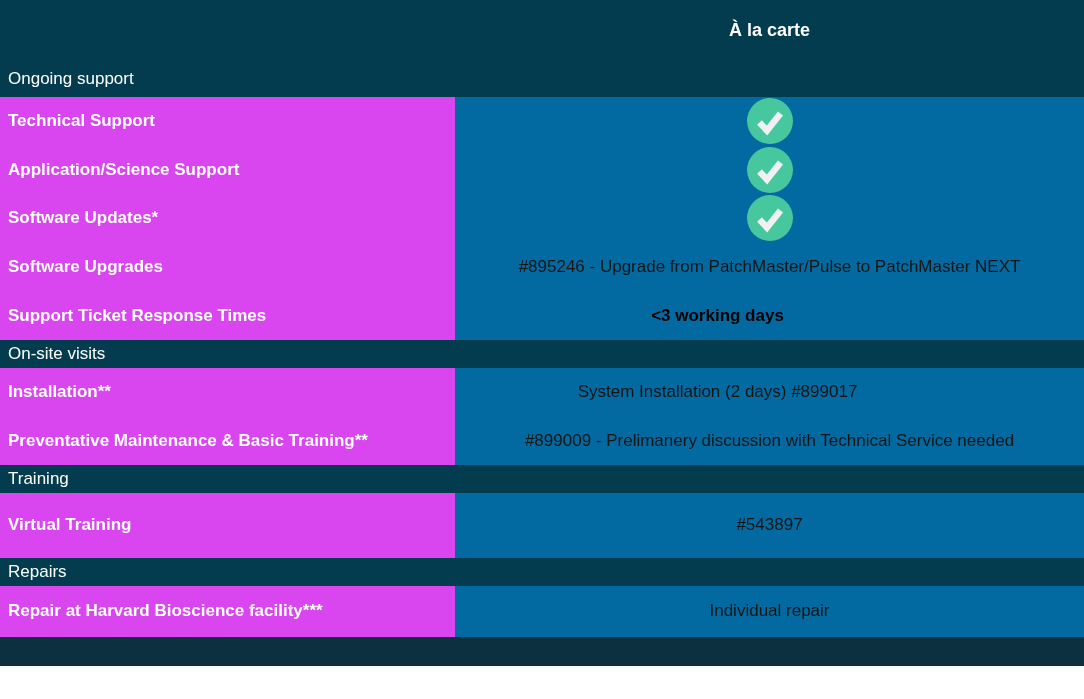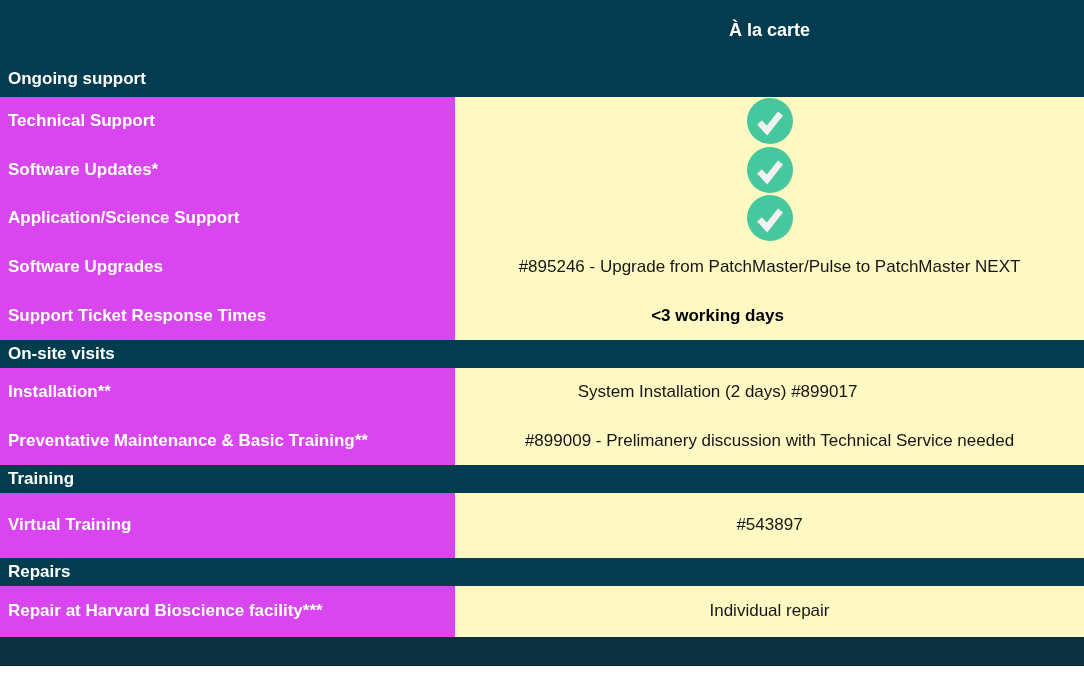--- a/index.html
+++ b/index.html
@@ -9,31 +9,31 @@
   }
   .table{width:1084px;}
   .row{display:flex;}
   .label-cell{
     width:455px;min-width:455px;box-sizing:border-box;
     background:#d946ef;color:#ffffff;
     font-weight:700;font-size:17px;
     display:flex;align-items:center;padding-left:8px;
   }
   .value-cell{
-    flex:1;background:#fef9c3;box-sizing:border-box;
+    flex:1;background:#0369a1;box-sizing:border-box;
     display:flex;align-items:center;justify-content:center;
     font-size:17px;color:#161616;text-align:center;
   }
   .header-row{height:60px;}
   .header-row .label-cell{background:#043C4F;}
   .header-title{
     background:#043C4F;color:#ffffff;font-weight:700;font-size:18px;
   }
   .band{
-    background:#043C4F;color:#ffffff;font-weight:700;font-size:17px;
+    background:#043C4F;color:#ffffff;font-weight:400;font-size:17px;
     display:flex;align-items:center;padding-left:8px;height:28px;
     box-sizing:border-box;
   }
   .band-first{height:37px;}
   .shifted{padding-right:104px;}
   .bold-value{font-weight:700;color:#000000;}
   .check-icon{display:block;}
   .bottom-bar{height:29px;background:#0D3040;}
 </style>
 </head>
@@ -52,31 +52,31 @@
     <div class="label-cell">Technical Support</div>
     <div class="value-cell">
       <svg class="check-icon" width="46" height="46" viewBox="0 0 46 46">
         <circle cx="23" cy="23" r="23" fill="#47C79E"></circle>
         <path d="M12.5 24.5 L20 32.5 L33.5 15.5" stroke="#F1F1F1" stroke-width="6.5" fill="none"></path>
       </svg>
     </div>
   </div>
 
   <div class="row" style="height:48.6px">
-    <div class="label-cell">Software Updates*</div>
+    <div class="label-cell">Application/Science Support</div>
     <div class="value-cell">
       <svg class="check-icon" width="46" height="46" viewBox="0 0 46 46">
         <circle cx="23" cy="23" r="23" fill="#47C79E"></circle>
         <path d="M12.5 24.5 L20 32.5 L33.5 15.5" stroke="#F1F1F1" stroke-width="6.5" fill="none"></path>
       </svg>
     </div>
   </div>
 
   <div class="row" style="height:48.6px">
-    <div class="label-cell">Application/Science Support</div>
+    <div class="label-cell">Software Updates*</div>
     <div class="value-cell">
       <svg class="check-icon" width="46" height="46" viewBox="0 0 46 46">
         <circle cx="23" cy="23" r="23" fill="#47C79E"></circle>
         <path d="M12.5 24.5 L20 32.5 L33.5 15.5" stroke="#F1F1F1" stroke-width="6.5" fill="none"></path>
       </svg>
     </div>
   </div>
 
   <div class="row" style="height:48.6px">
     <div class="label-cell">Software Upgrades</div>

